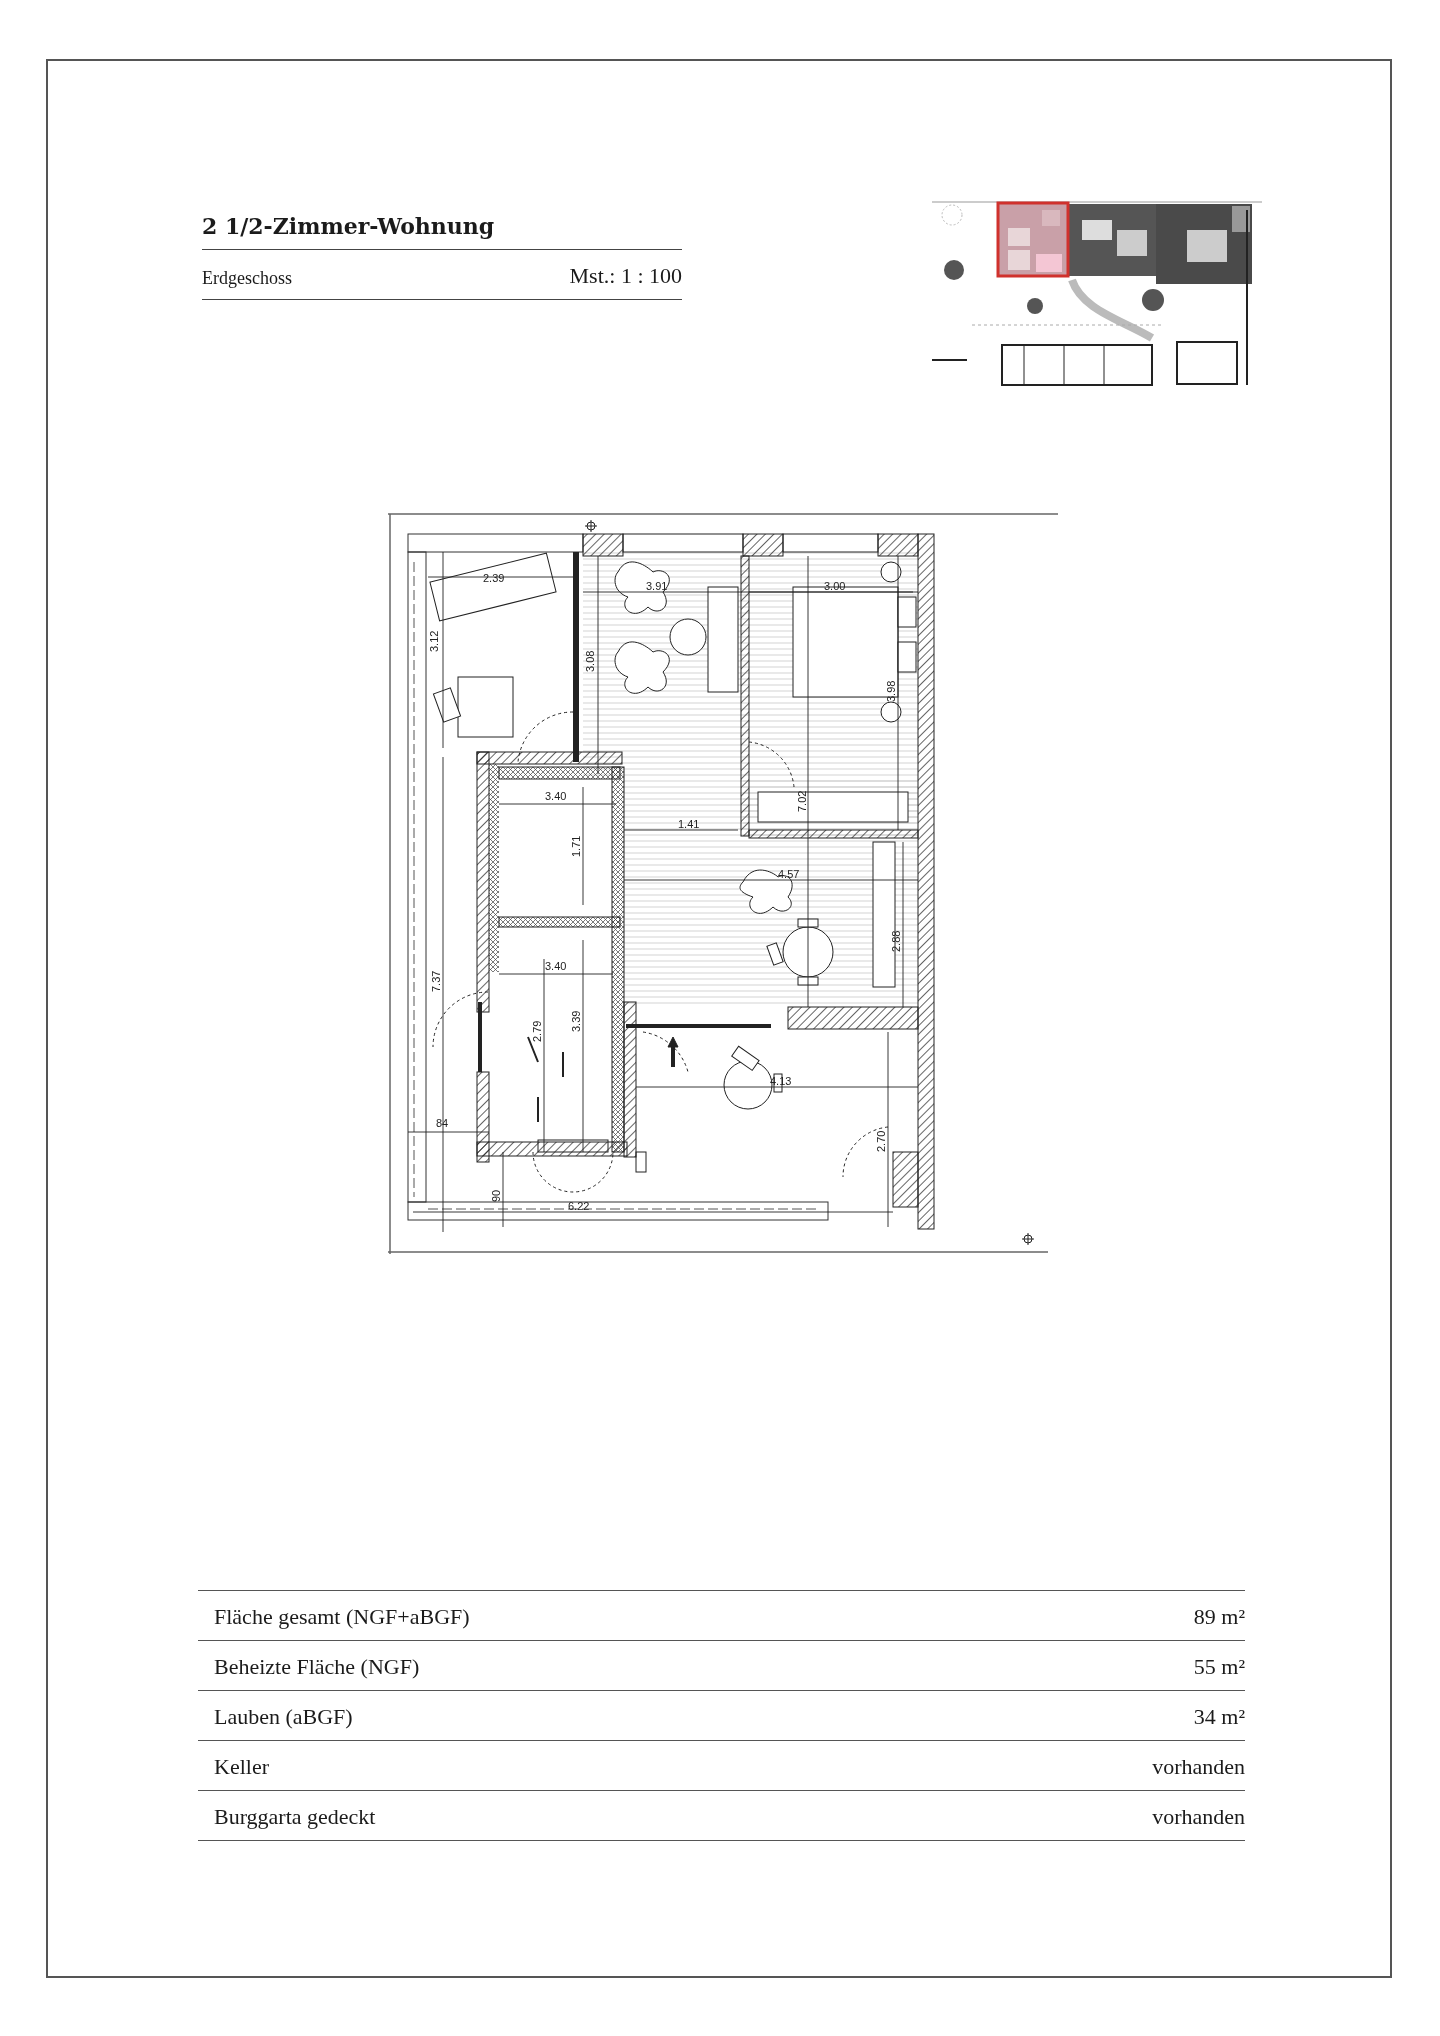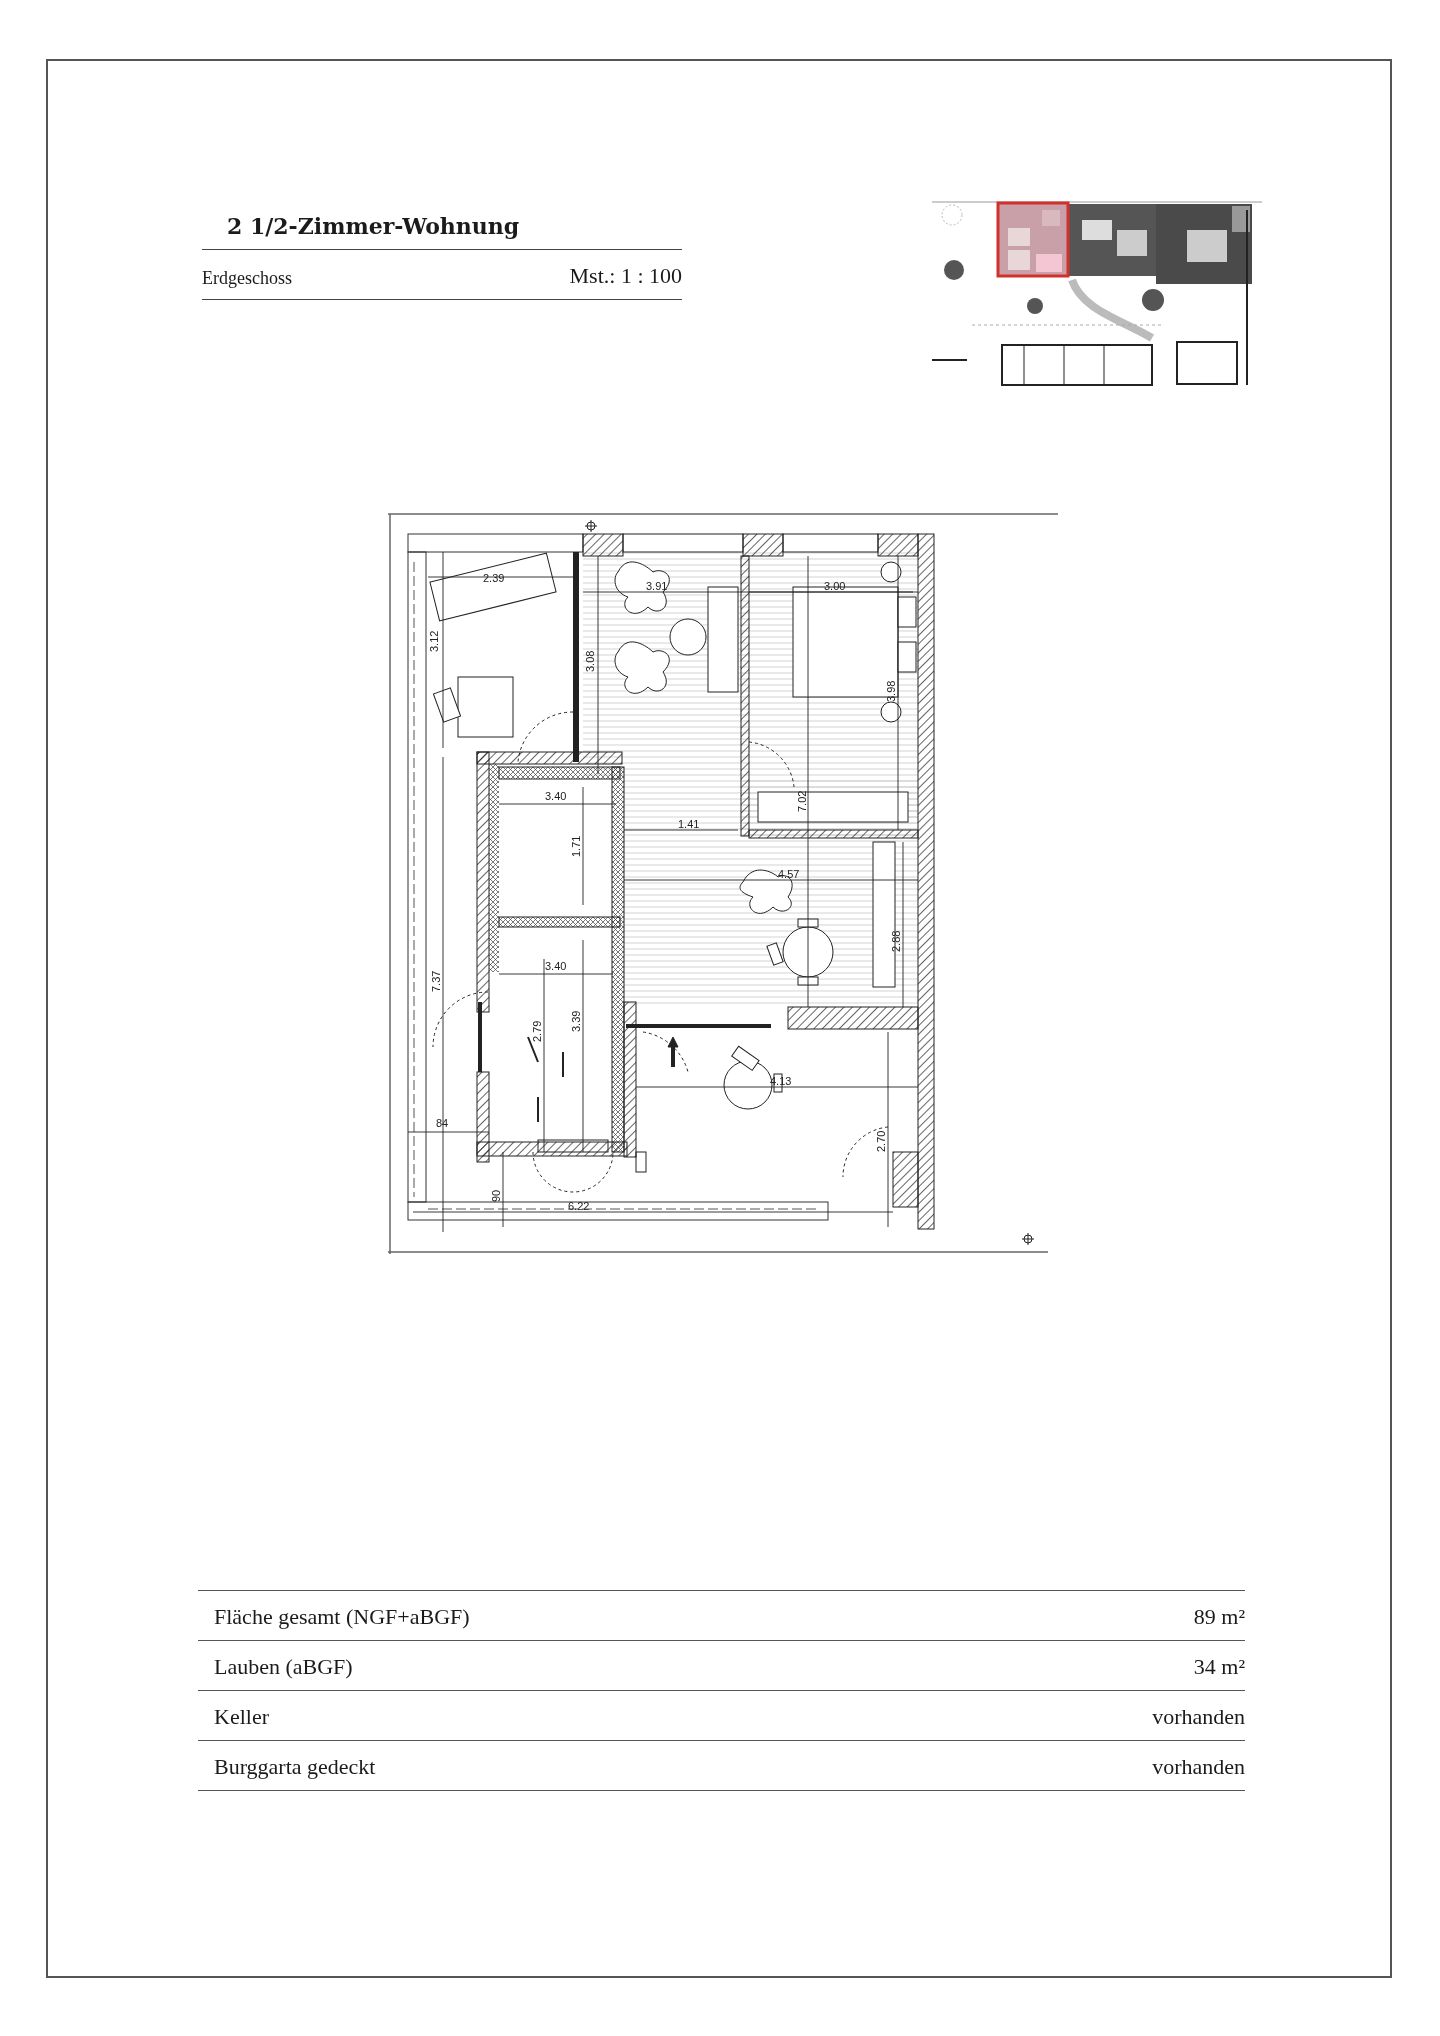--- a/index.html
+++ b/index.html
@@ -4,21 +4,21 @@
 <style>
   html, body { margin:0; padding:0; background:#ffffff; }
   body { width:1440px; height:2036px; position:relative; overflow:hidden;
          font-family:"DejaVu Serif","Liberation Serif",serif; color:#1b1b1b; }
   .page-frame { position:absolute; left:46px; top:59px; width:1346px; height:1919px;
                 border:2px solid #555; box-sizing:border-box; }
   .header-block { position:absolute; left:202px; top:200px; width:480px; }
   .hrow { position:relative; height:50px; border-bottom:1.5px solid #444; box-sizing:border-box; }
   .hrow span { position:absolute; bottom:10px; font-size:20px; }
   .hrow .title { left:0; font-family:"Liberation Serif",serif; font-size:22px; }
-  .hrow .bold { left:0; font-weight:bold; font-size:22px; font-family:"DejaVu Serif",serif;margin-left:25px; }
+  .hrow .bold { left:0; font-weight:bold; font-size:22px; font-family:"DejaVu Serif",serif; }
   .hrow .left { left:0; font-family:"Liberation Serif",serif; font-size:18px; }
   .hrow .right { right:0; font-family:"Liberation Serif",serif; font-size:22px;text-align:right; }
 
   .siteplan { position:absolute; left:932px; top:190px; width:340px; height:200px; }
   .floorplan { position:absolute; left:388px; top:512px; width:670px; height:742px; }
 
   .specs { position:absolute; left:198px; top:1590px; width:1047px; border-top:1.5px solid #555; }
   .spec-row { position:relative; height:50px; border-bottom:1.5px solid #555; box-sizing:border-box; }
   .spec-row span { position:absolute; bottom:10px; font-family:"Liberation Serif",serif; font-size:22px; }
   .spec-row .k { left:16px; }
@@ -224,20 +224,24 @@
       <line x1="640" y1="721" x2="640" y2="733"></line>
   </g>
 </svg>
 
 <div class="specs">
   <div class="spec-row">
     <span class="k">Fläche gesamt (NGF+aBGF)</span>
     <span class="v">89 m²</span>
   </div>
   <div class="spec-row">
+    <span class="k">Beheizte Fläche (NGF)</span>
+    <span class="v">55 m²</span>
+  </div>
+  <div class="spec-row">
     <span class="k">Lauben (aBGF)</span>
     <span class="v">34 m²</span>
   </div>
   <div class="spec-row">
     <span class="k">Keller</span>
     <span class="v">vorhanden</span>
   </div>
   <div class="spec-row">
     <span class="k">Burggarta gedeckt</span>
     <span class="v">vorhanden</span>

